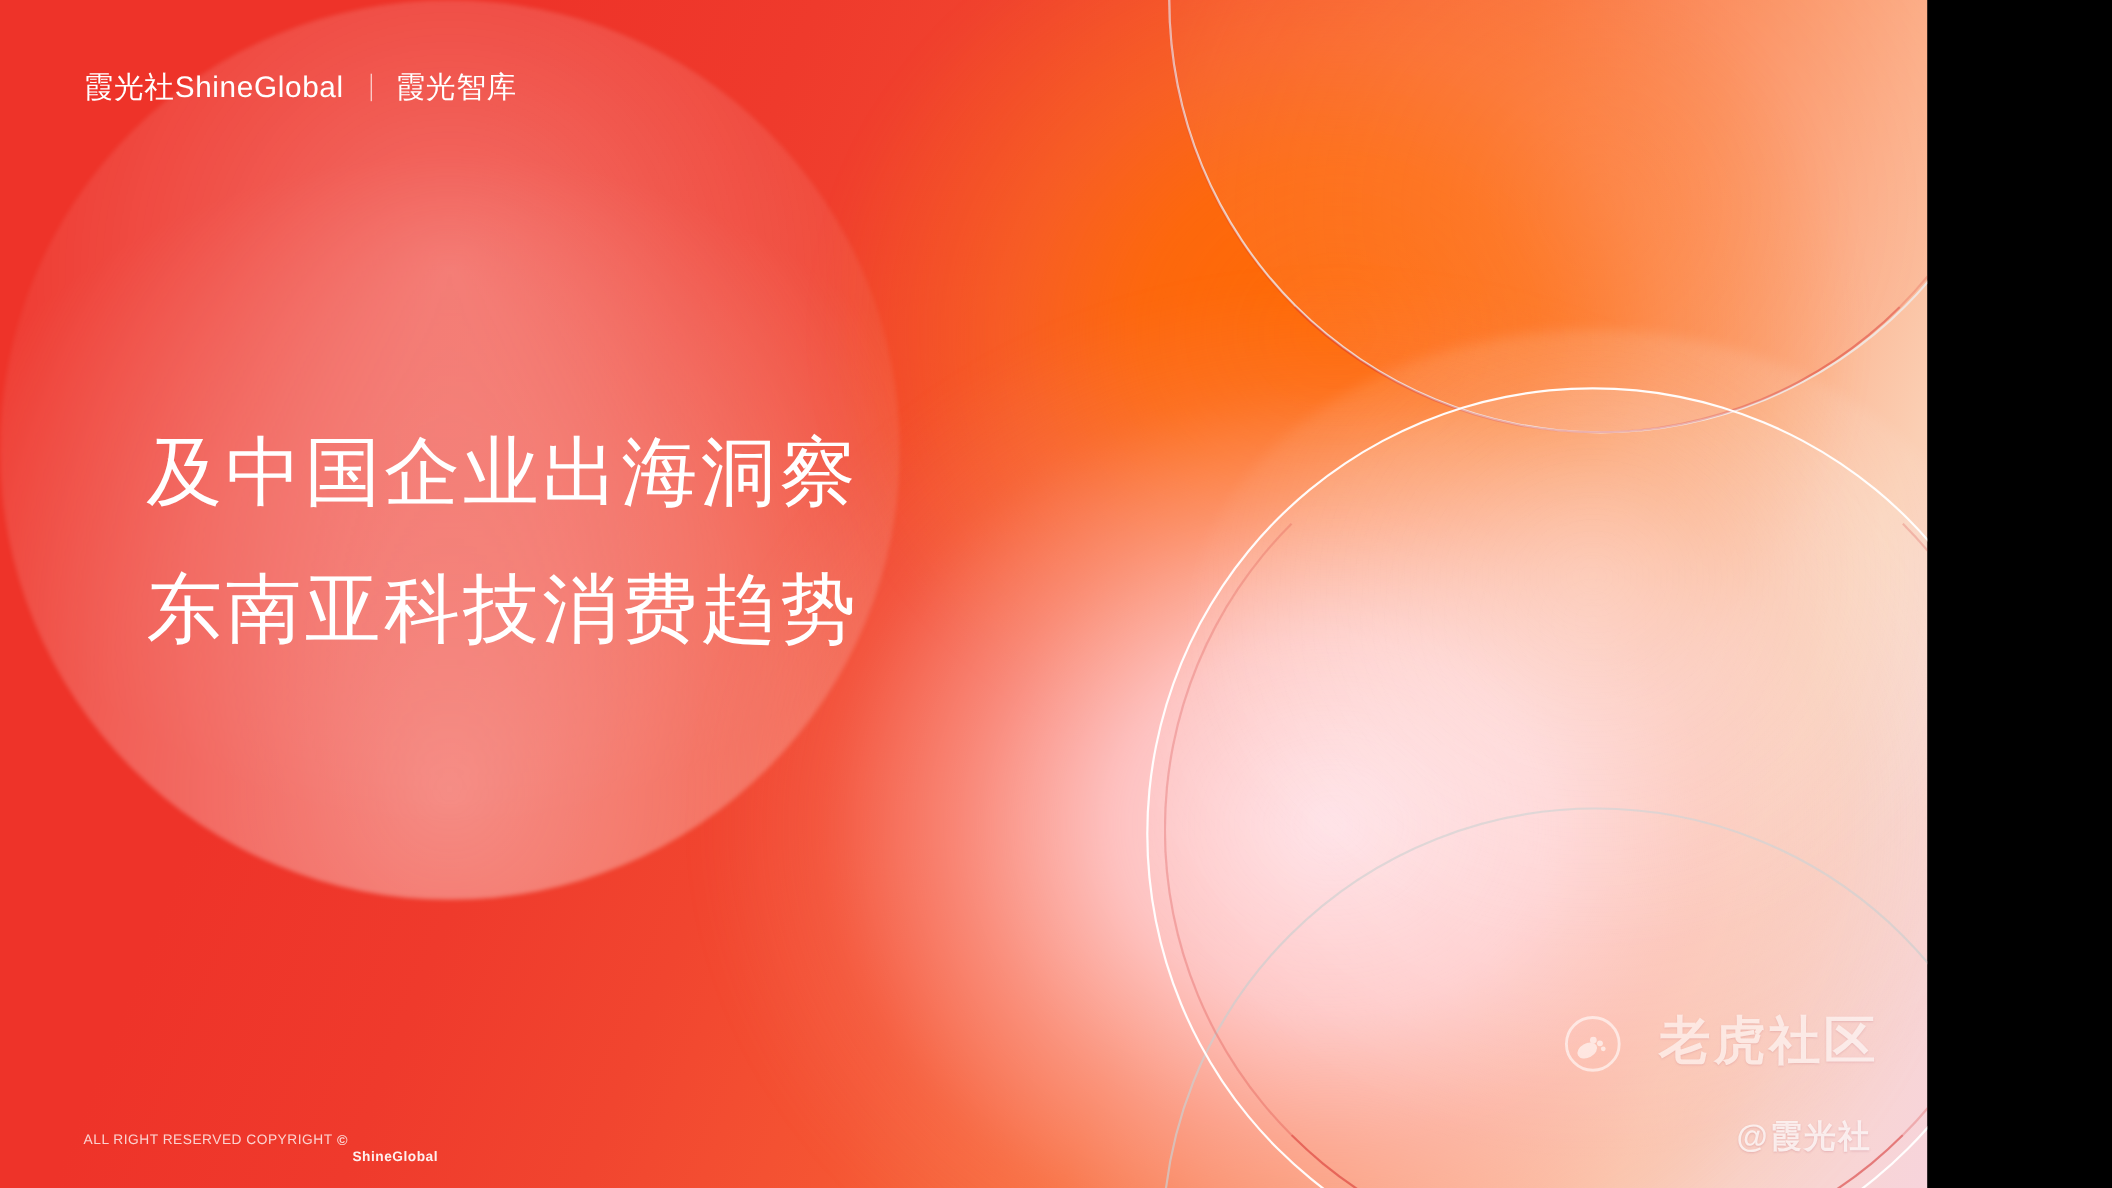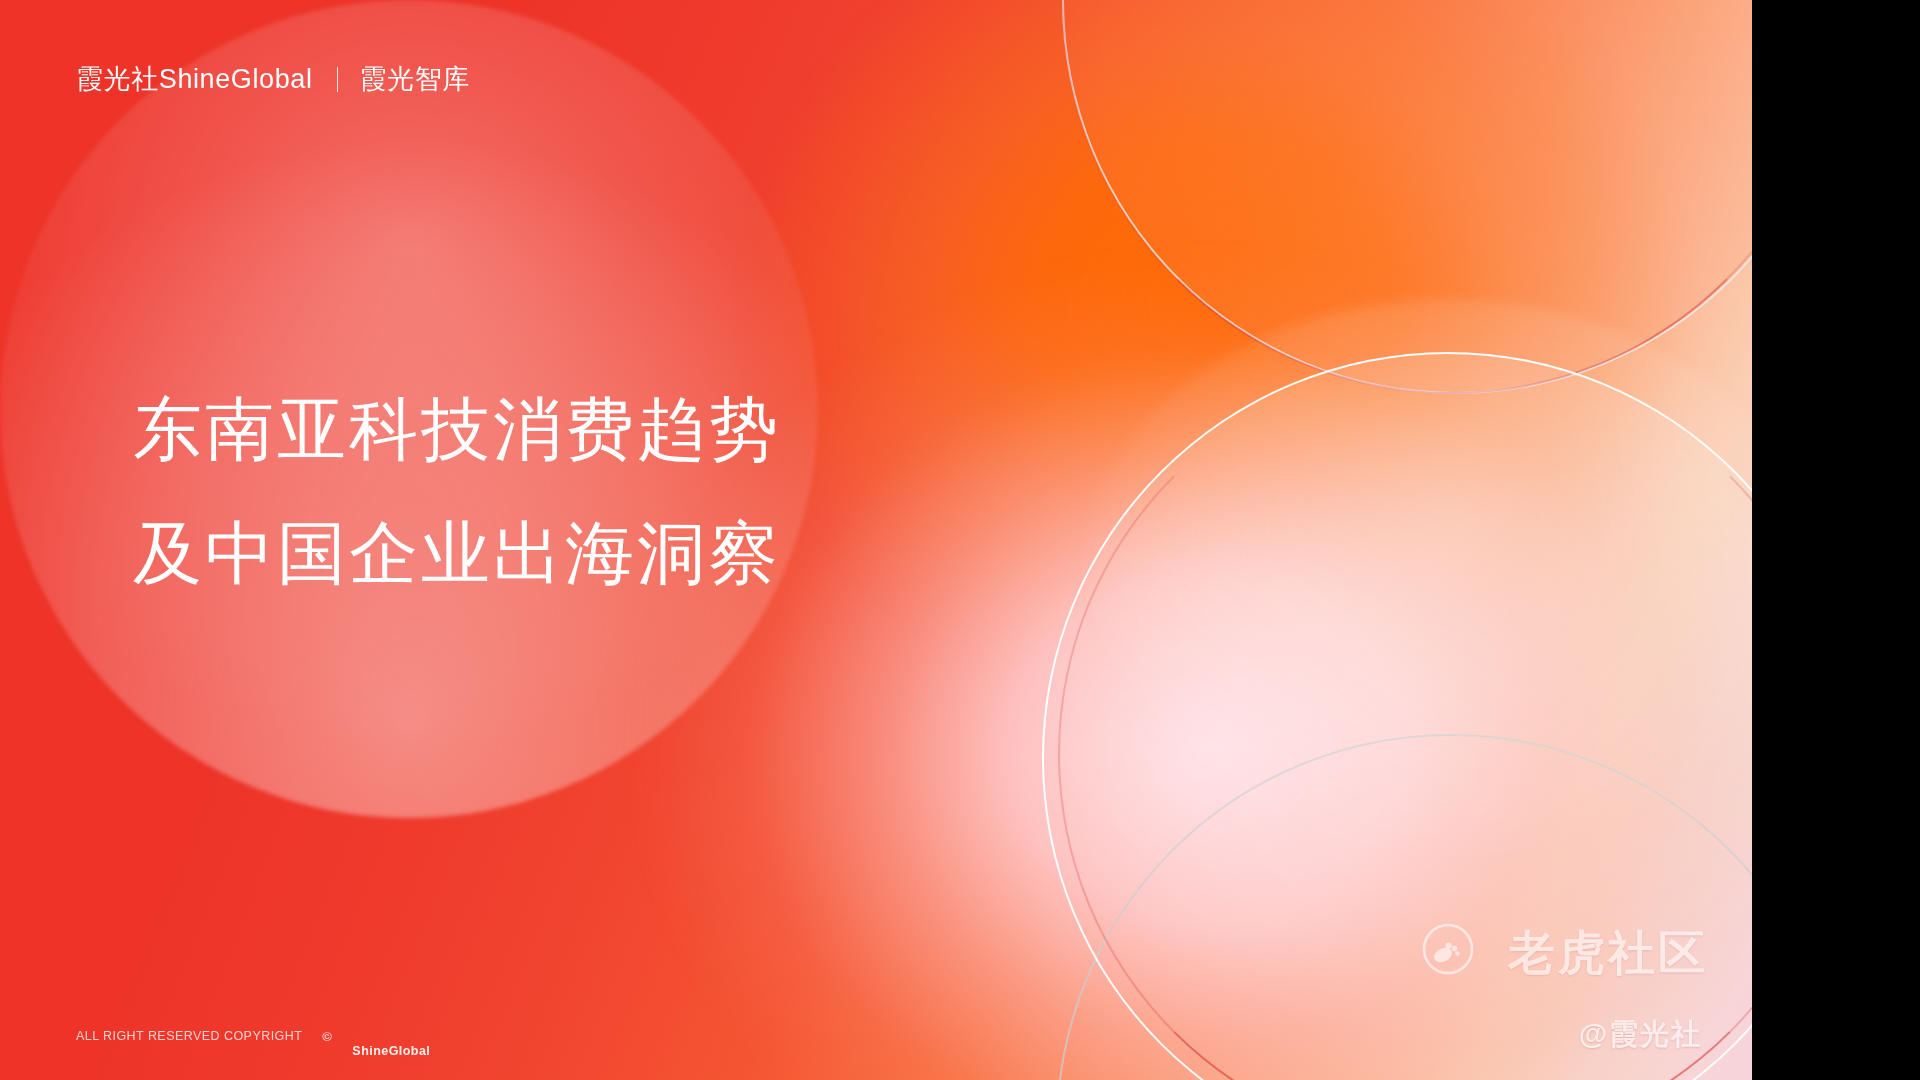--- a/index.html
+++ b/index.html
@@ -188,32 +188,32 @@
   .copyright {
     position: absolute;
     left: 76px;
     top: 1014px;
     font-size: 12.5px;
     letter-spacing: 0.45px;
     color: rgba(255,255,255,0.78);
     white-space: nowrap;
     display: flex;
     align-items: center;
-    gap: 20px;
+    gap: 4px;
   }
   .copyright .reg { font-weight: 700; font-size: 13px; }
   .copyright .brand { font-weight: 700; color: rgba(255,255,255,0.92); margin-top: 30px; }
 
   
   .wm-main {
     position: absolute;
     right: 44px;
     top: 922px;
     display: flex;
-    align-items: flex-end;
+    align-items: flex-start;
     gap: 33px;
     opacity: 0.62;
   }
   .wm-logo {
     width: 54px; height: 54px;
     flex: 0 0 54px;
   }
   .wm-text {
     font-size: 47px;
     font-weight: 600;
@@ -259,22 +259,22 @@
 
   <div class="content">
 
     <div class="brand-bar">
       <span class="brand-main">霞光社ShineGlobal</span>
       <span class="brand-sep"></span>
       <span class="brand-sub">霞光智库</span>
     </div>
 
     <div class="headline">
+      <div class="line">及中国企业出海洞察</div>
       <div class="line">东南亚科技消费趋势</div>
-      <div class="line">及中国企业出海洞察</div>
     </div>
 
     <div class="copyright">
       <span>ALL RIGHT RESERVED COPYRIGHT</span>
       <span class="reg">©</span>
       <span class="brand">ShineGlobal</span>
     </div>
 
     <div class="wm-main">
       <span class="wm-logo">

